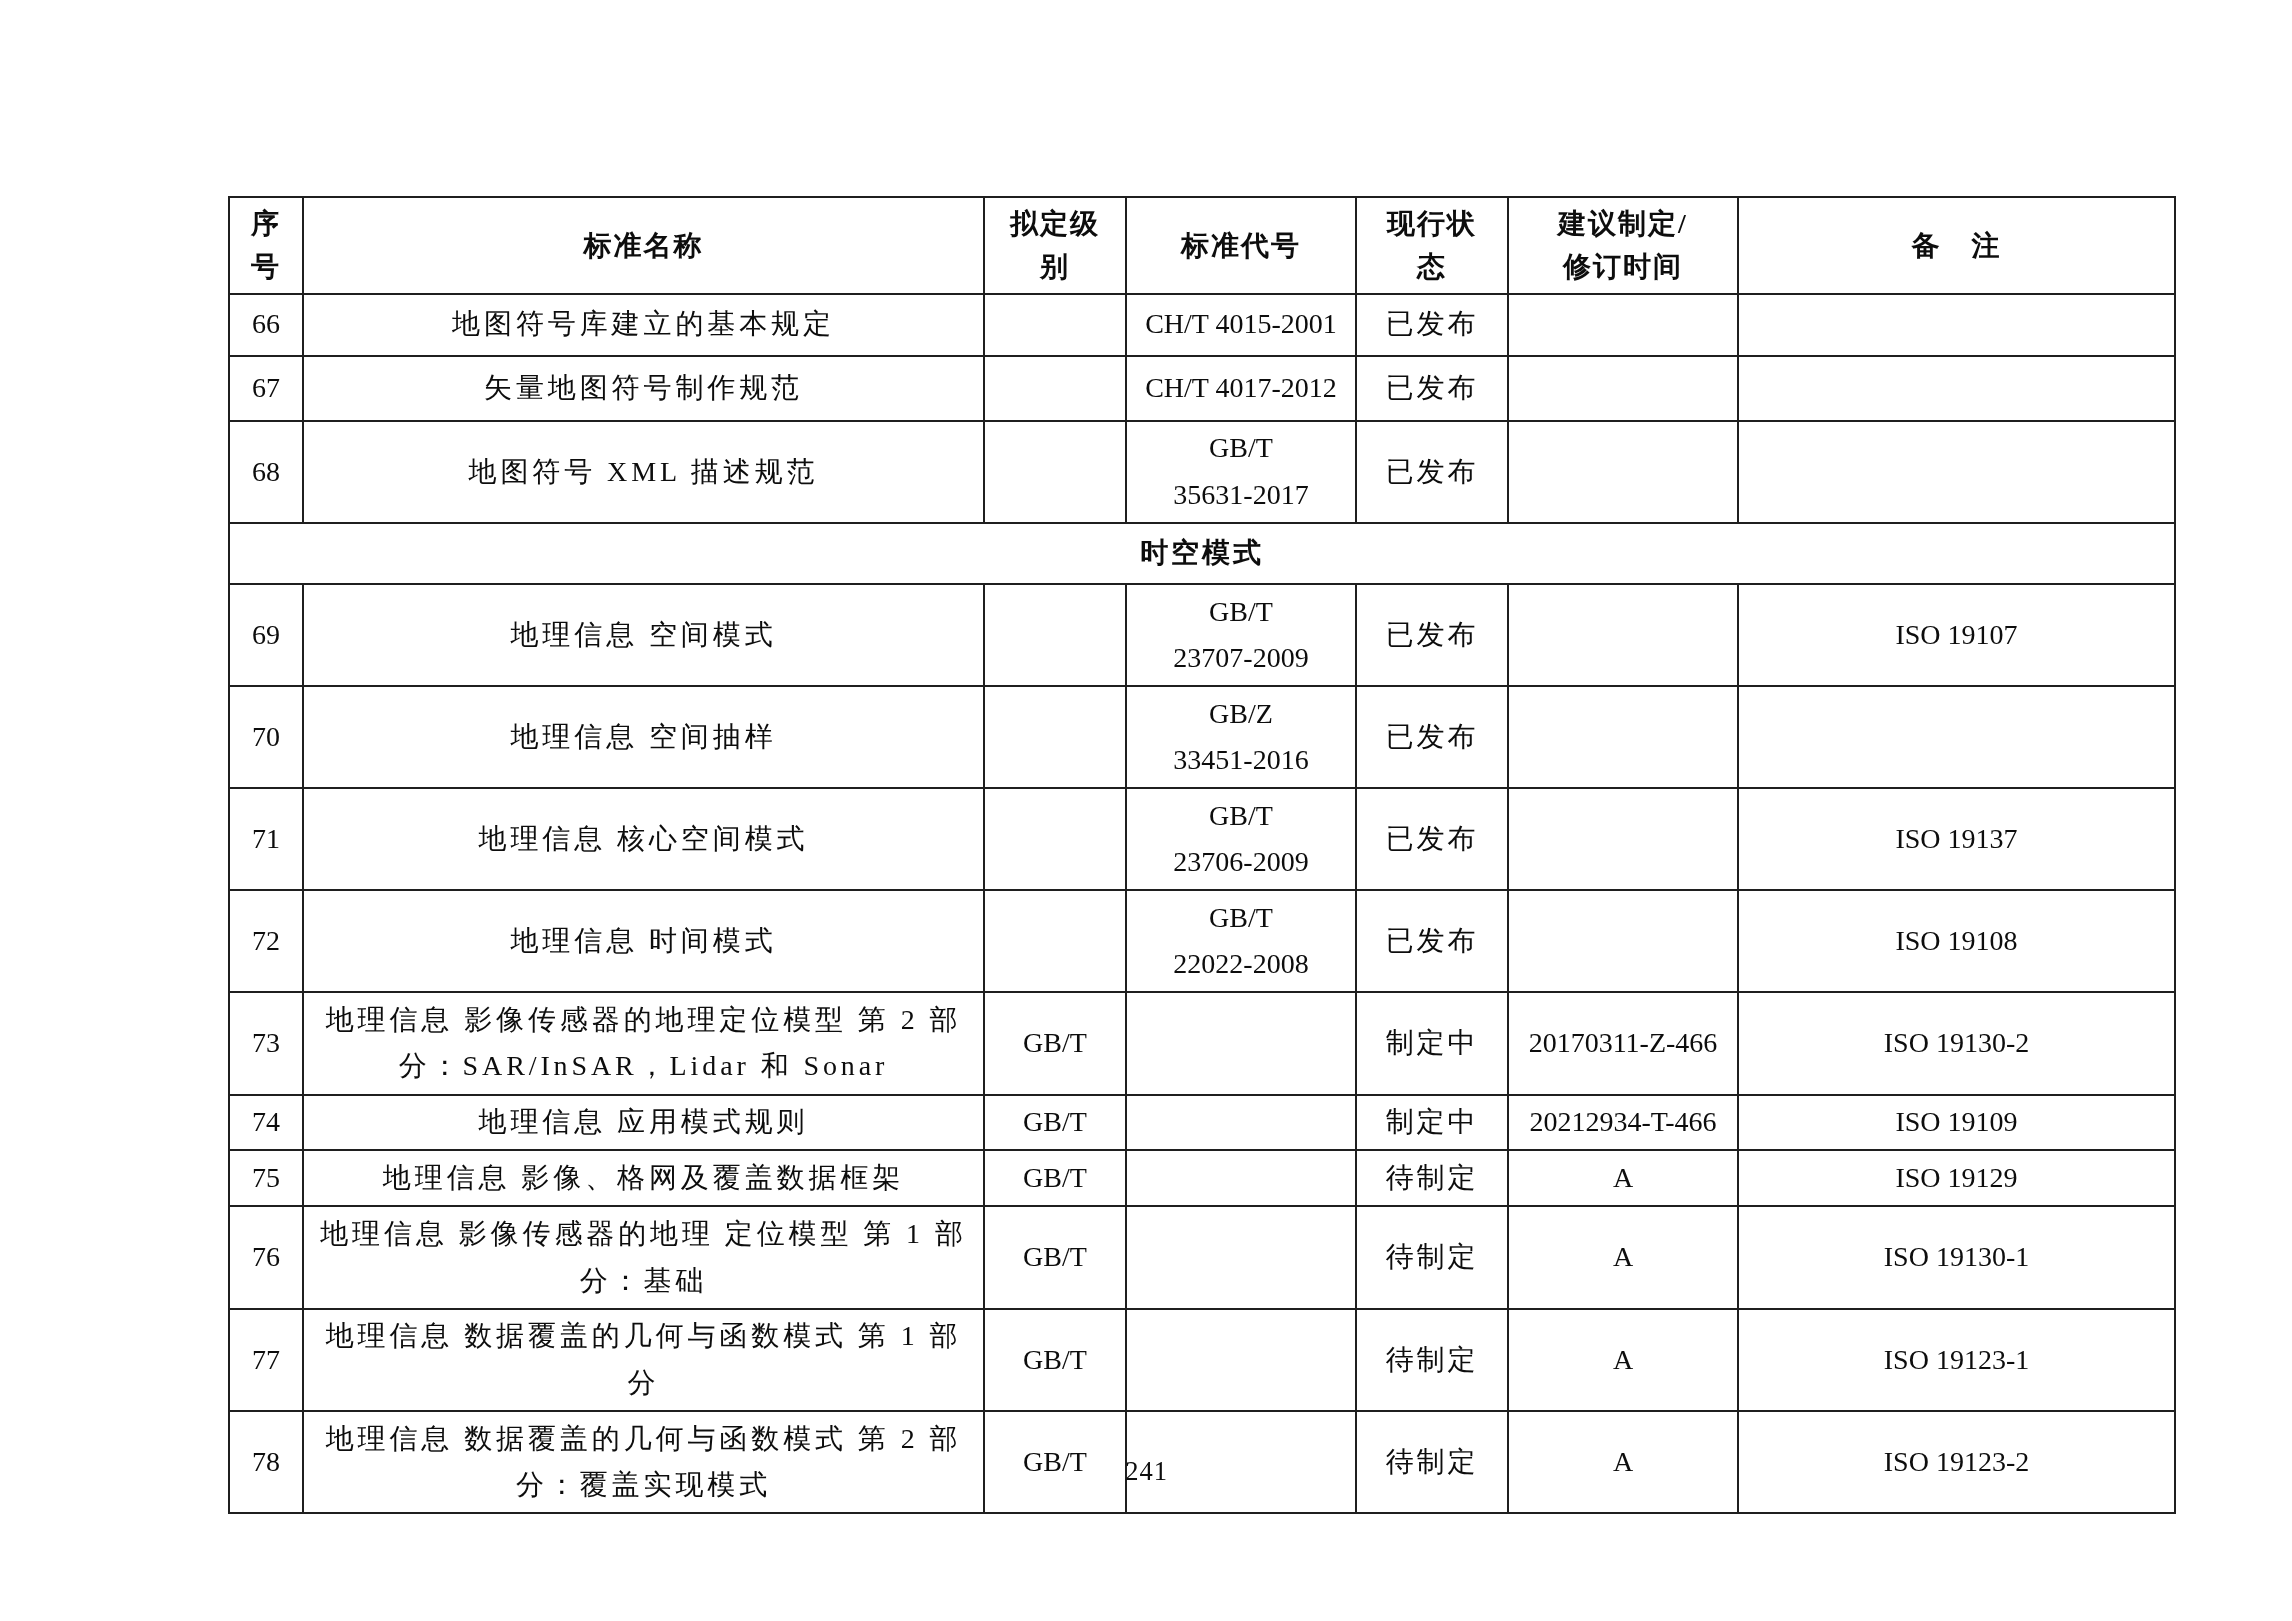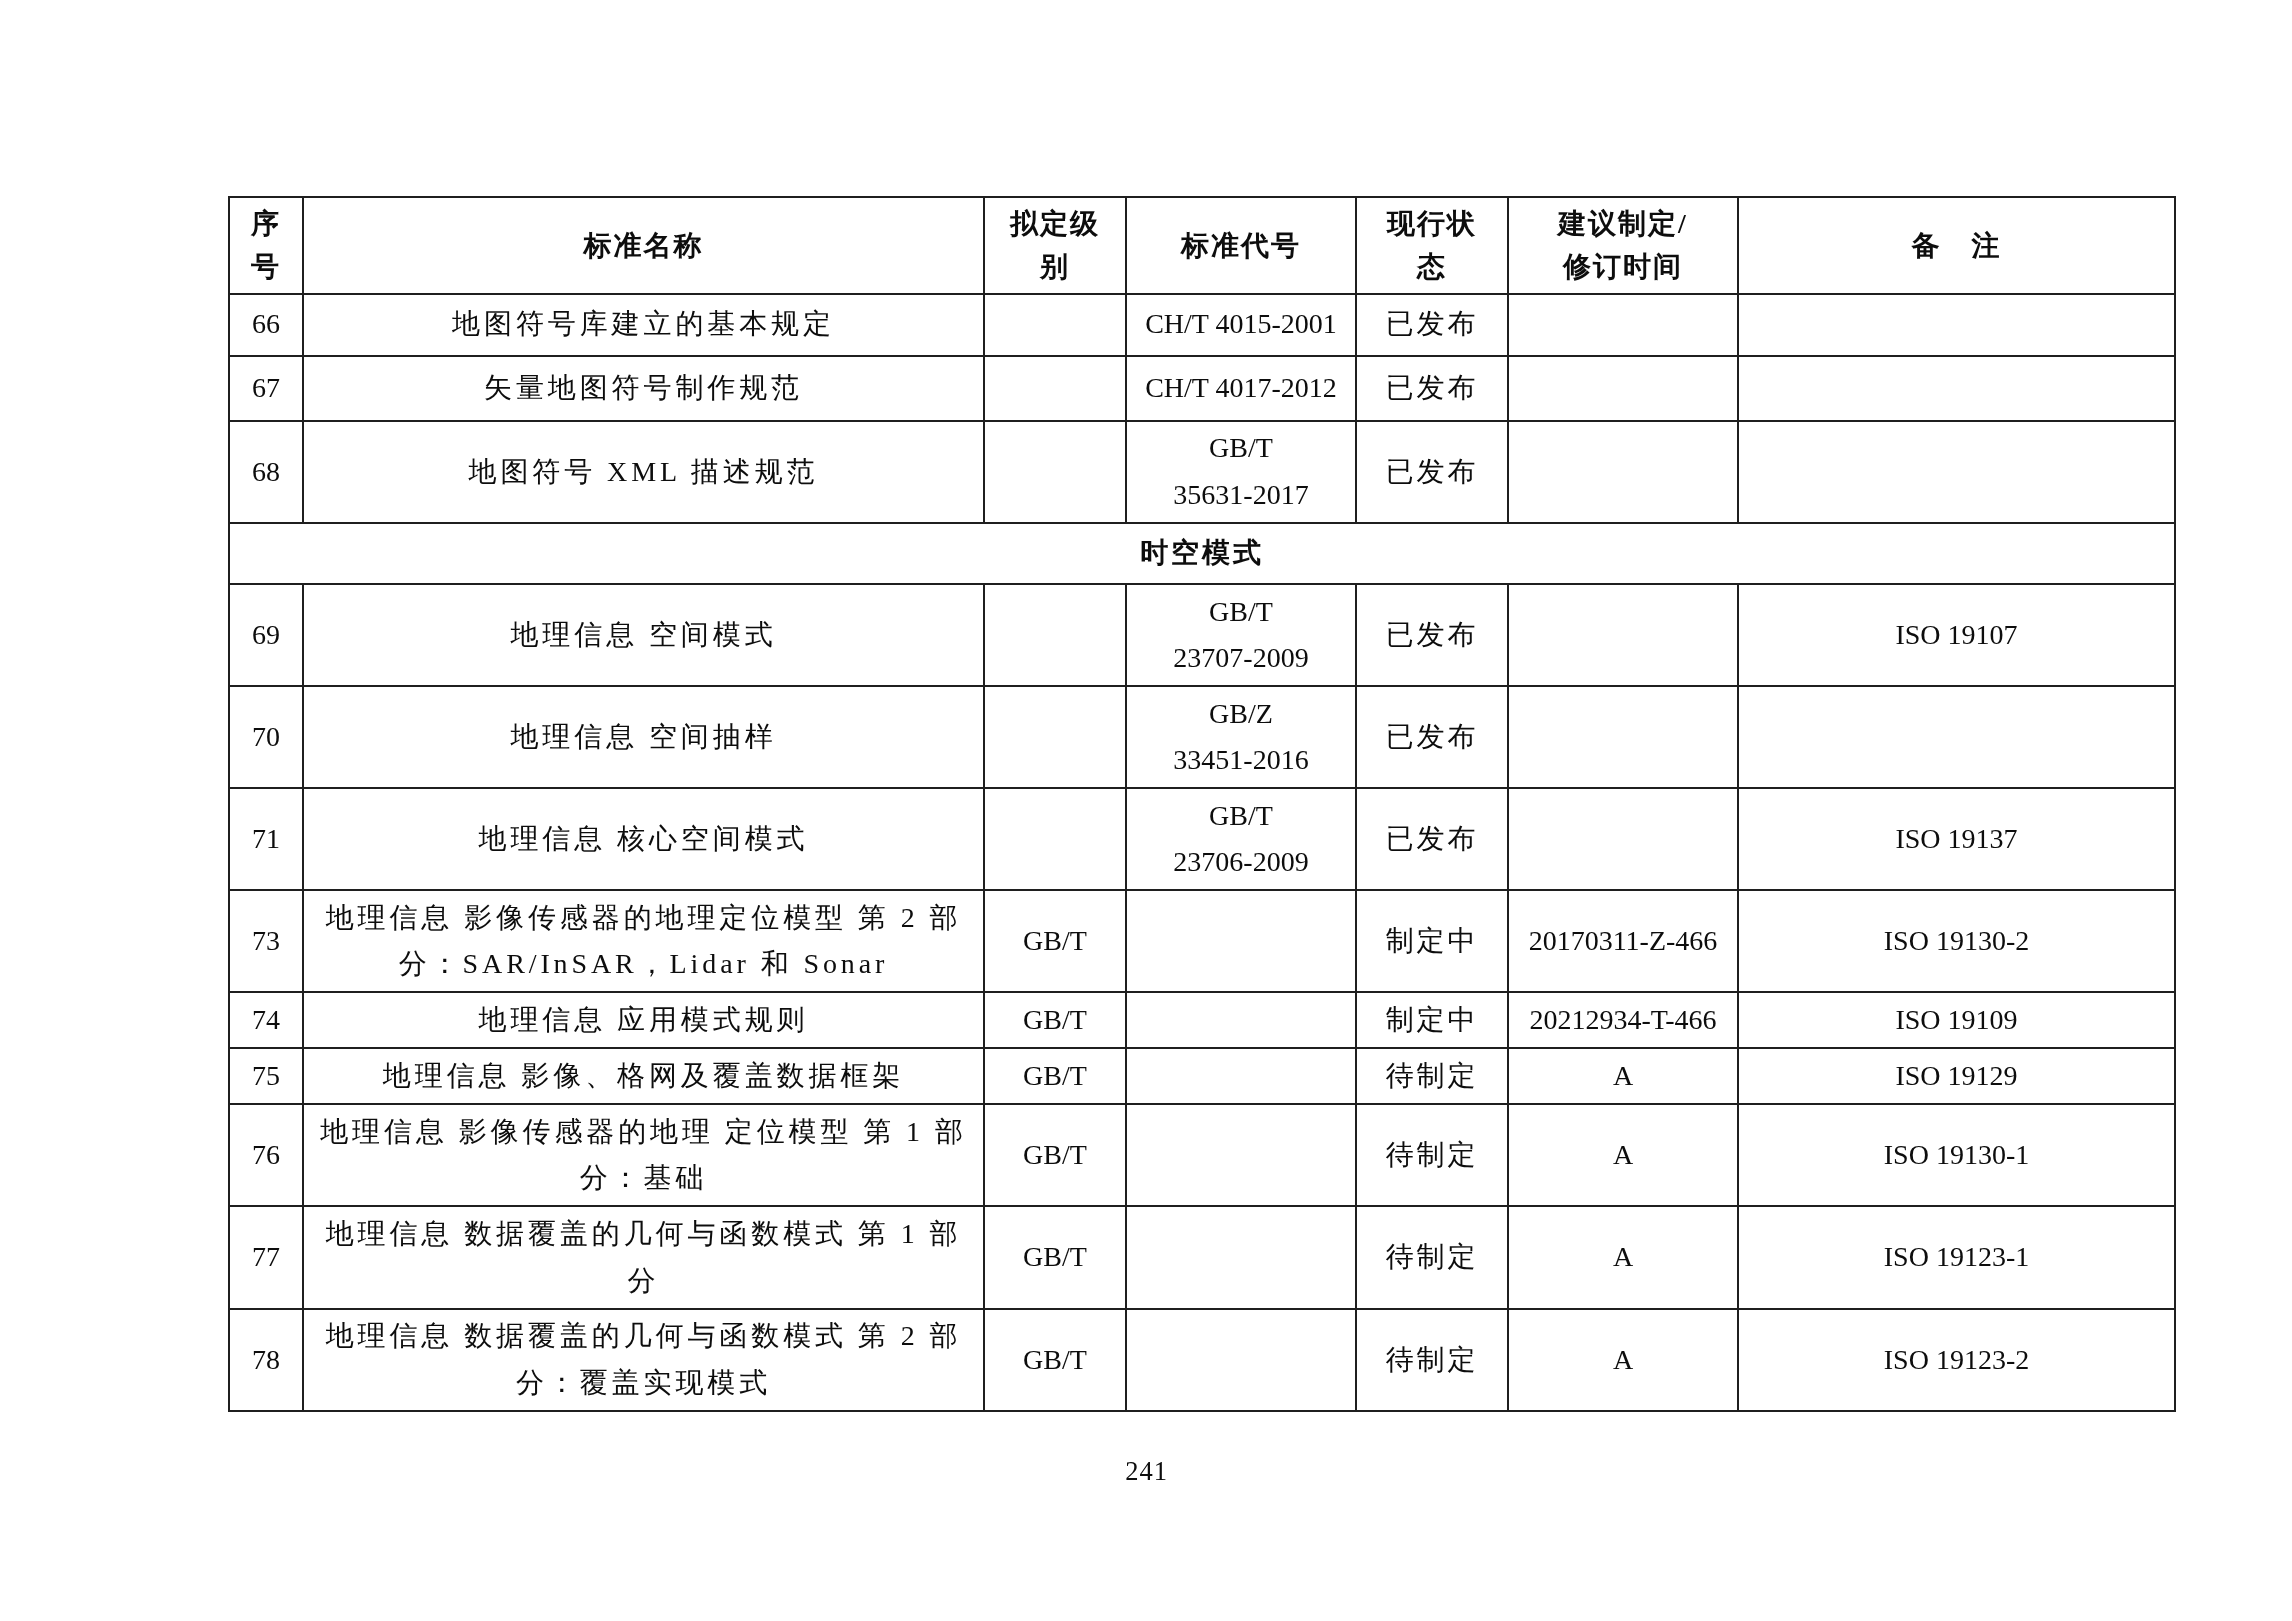--- a/index.html
+++ b/index.html
@@ -160,20 +160,30 @@
           <td class="c-no">71</td>
           <td class="c-name">地理信息 核心空间模式</td>
           <td class="c-level"></td>
           <td class="c-code">GB/T
 23706-2009</td>
           <td class="c-status">已发布</td>
           <td class="c-time"></td>
           <td class="c-remark">ISO 19137</td>
         </tr>
 
+        <tr class="h-l">
+          <td class="c-no">72</td>
+          <td class="c-name">地理信息 时间模式</td>
+          <td class="c-level"></td>
+          <td class="c-code">GB/T
+22022-2008</td>
+          <td class="c-status">已发布</td>
+          <td class="c-time"></td>
+          <td class="c-remark">ISO 19108</td>
+        </tr>
 
         <tr class="h-l">
           <td class="c-no">73</td>
           <td class="c-name">地理信息 影像传感器的地理定位模型 第 2 部分：SAR/InSAR，Lidar 和 Sonar</td>
           <td class="c-level">GB/T</td>
           <td class="c-code"></td>
           <td class="c-status">制定中</td>
           <td class="c-time">20170311-Z-466</td>
           <td class="c-remark">ISO 19130-2</td>
         </tr>

